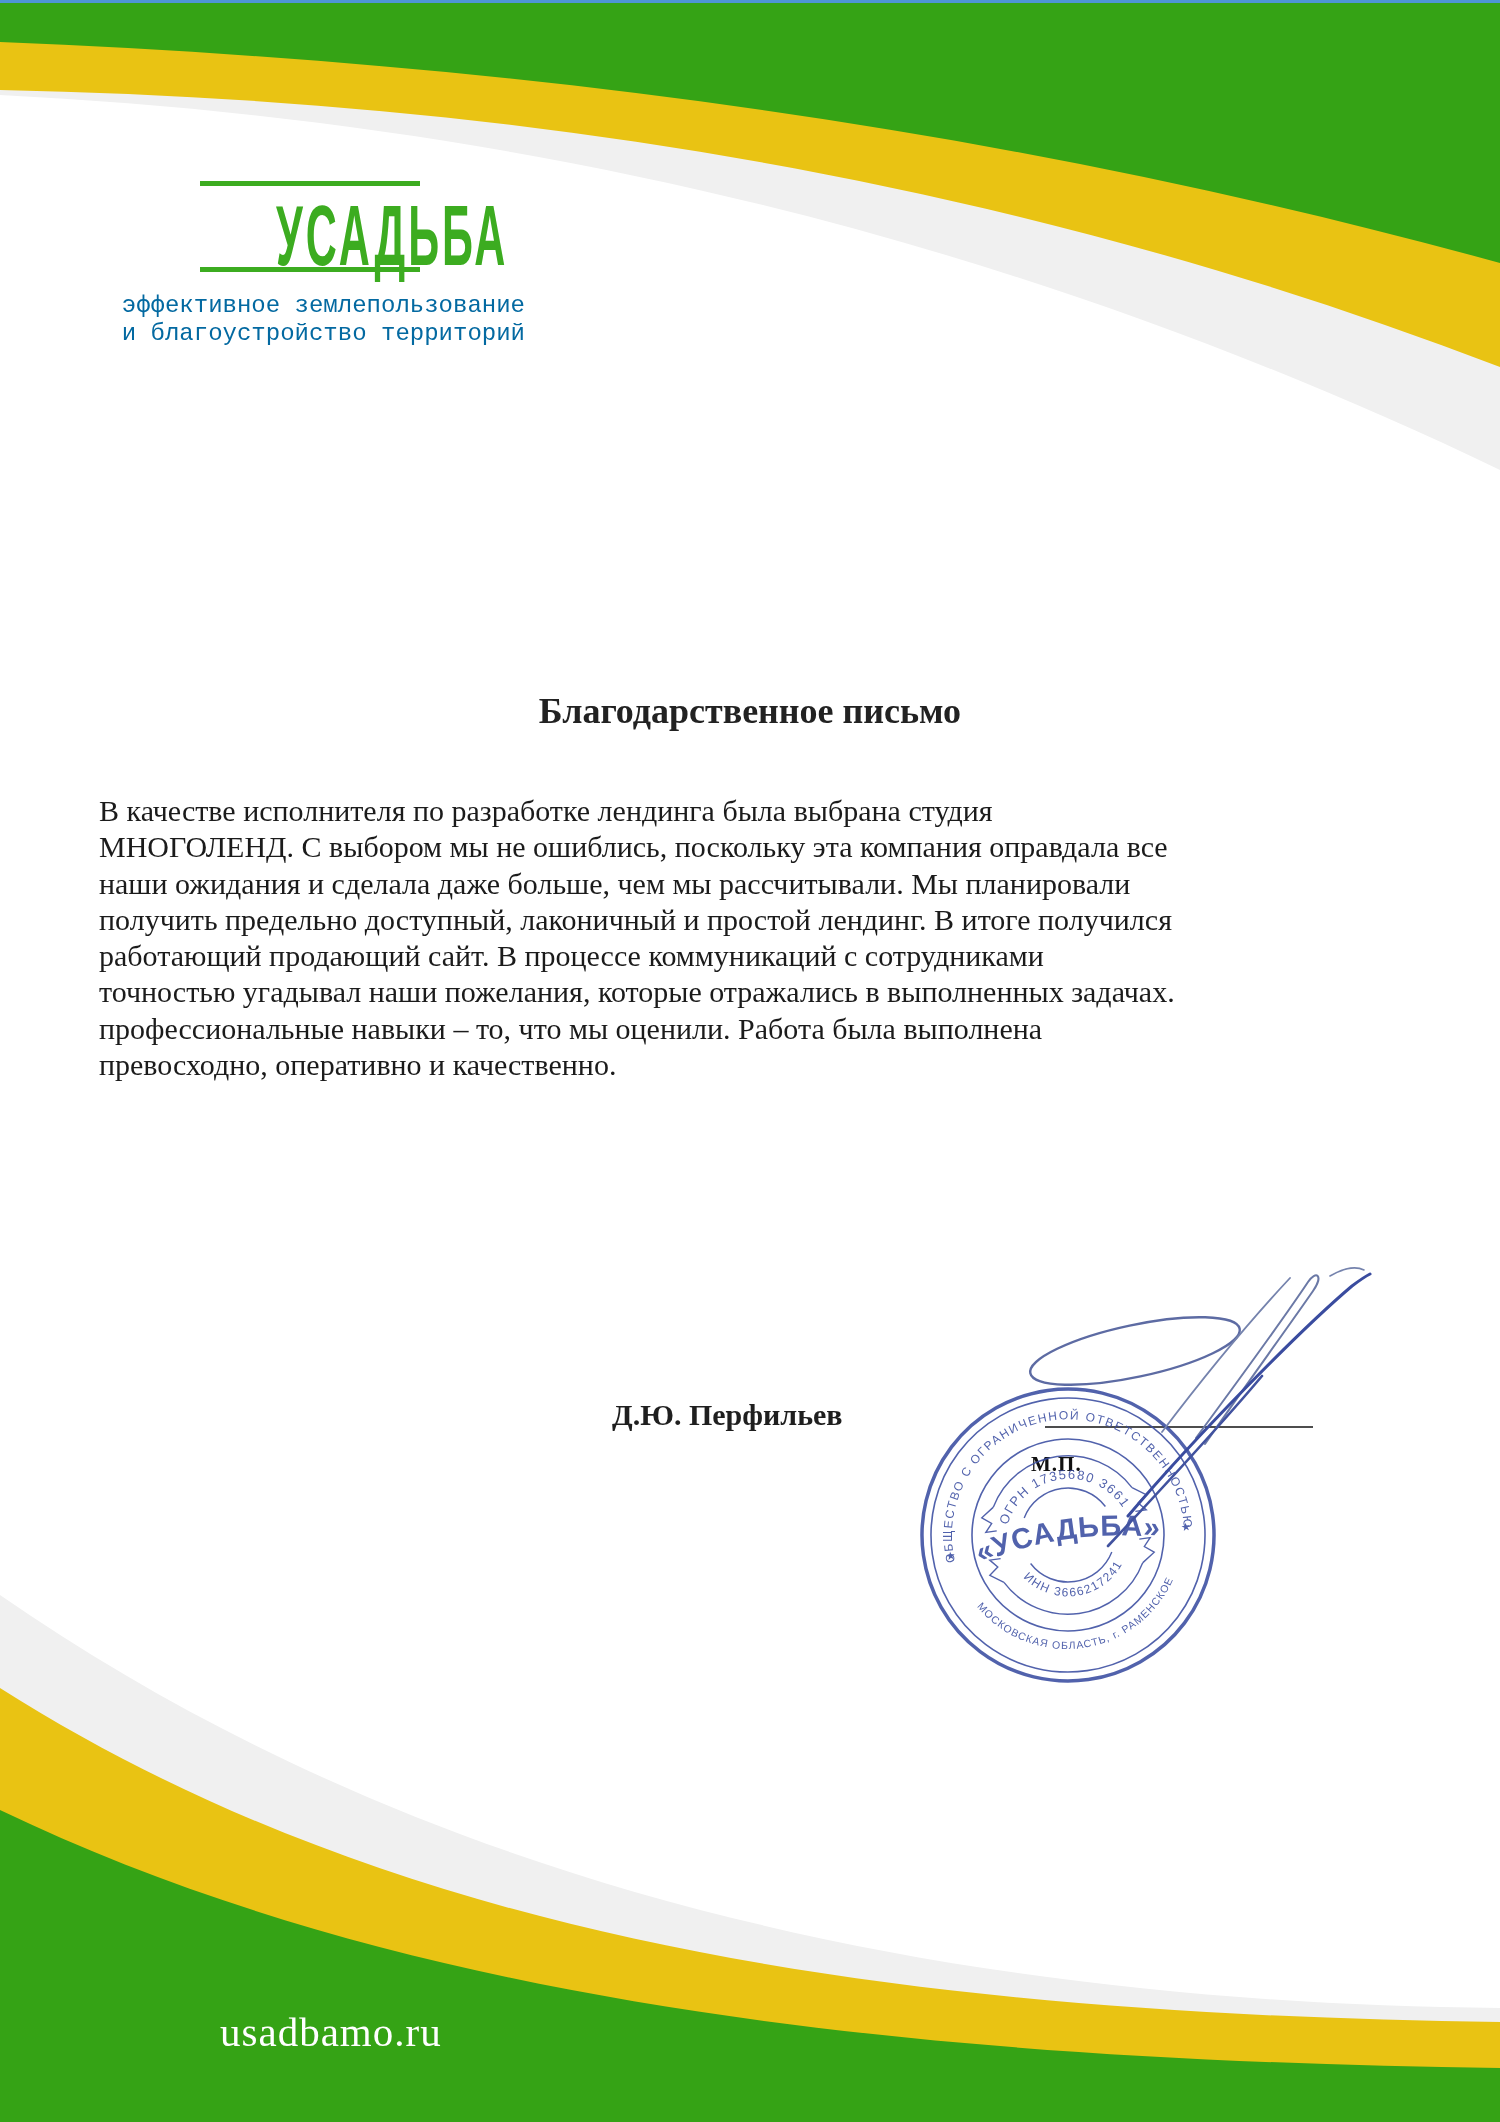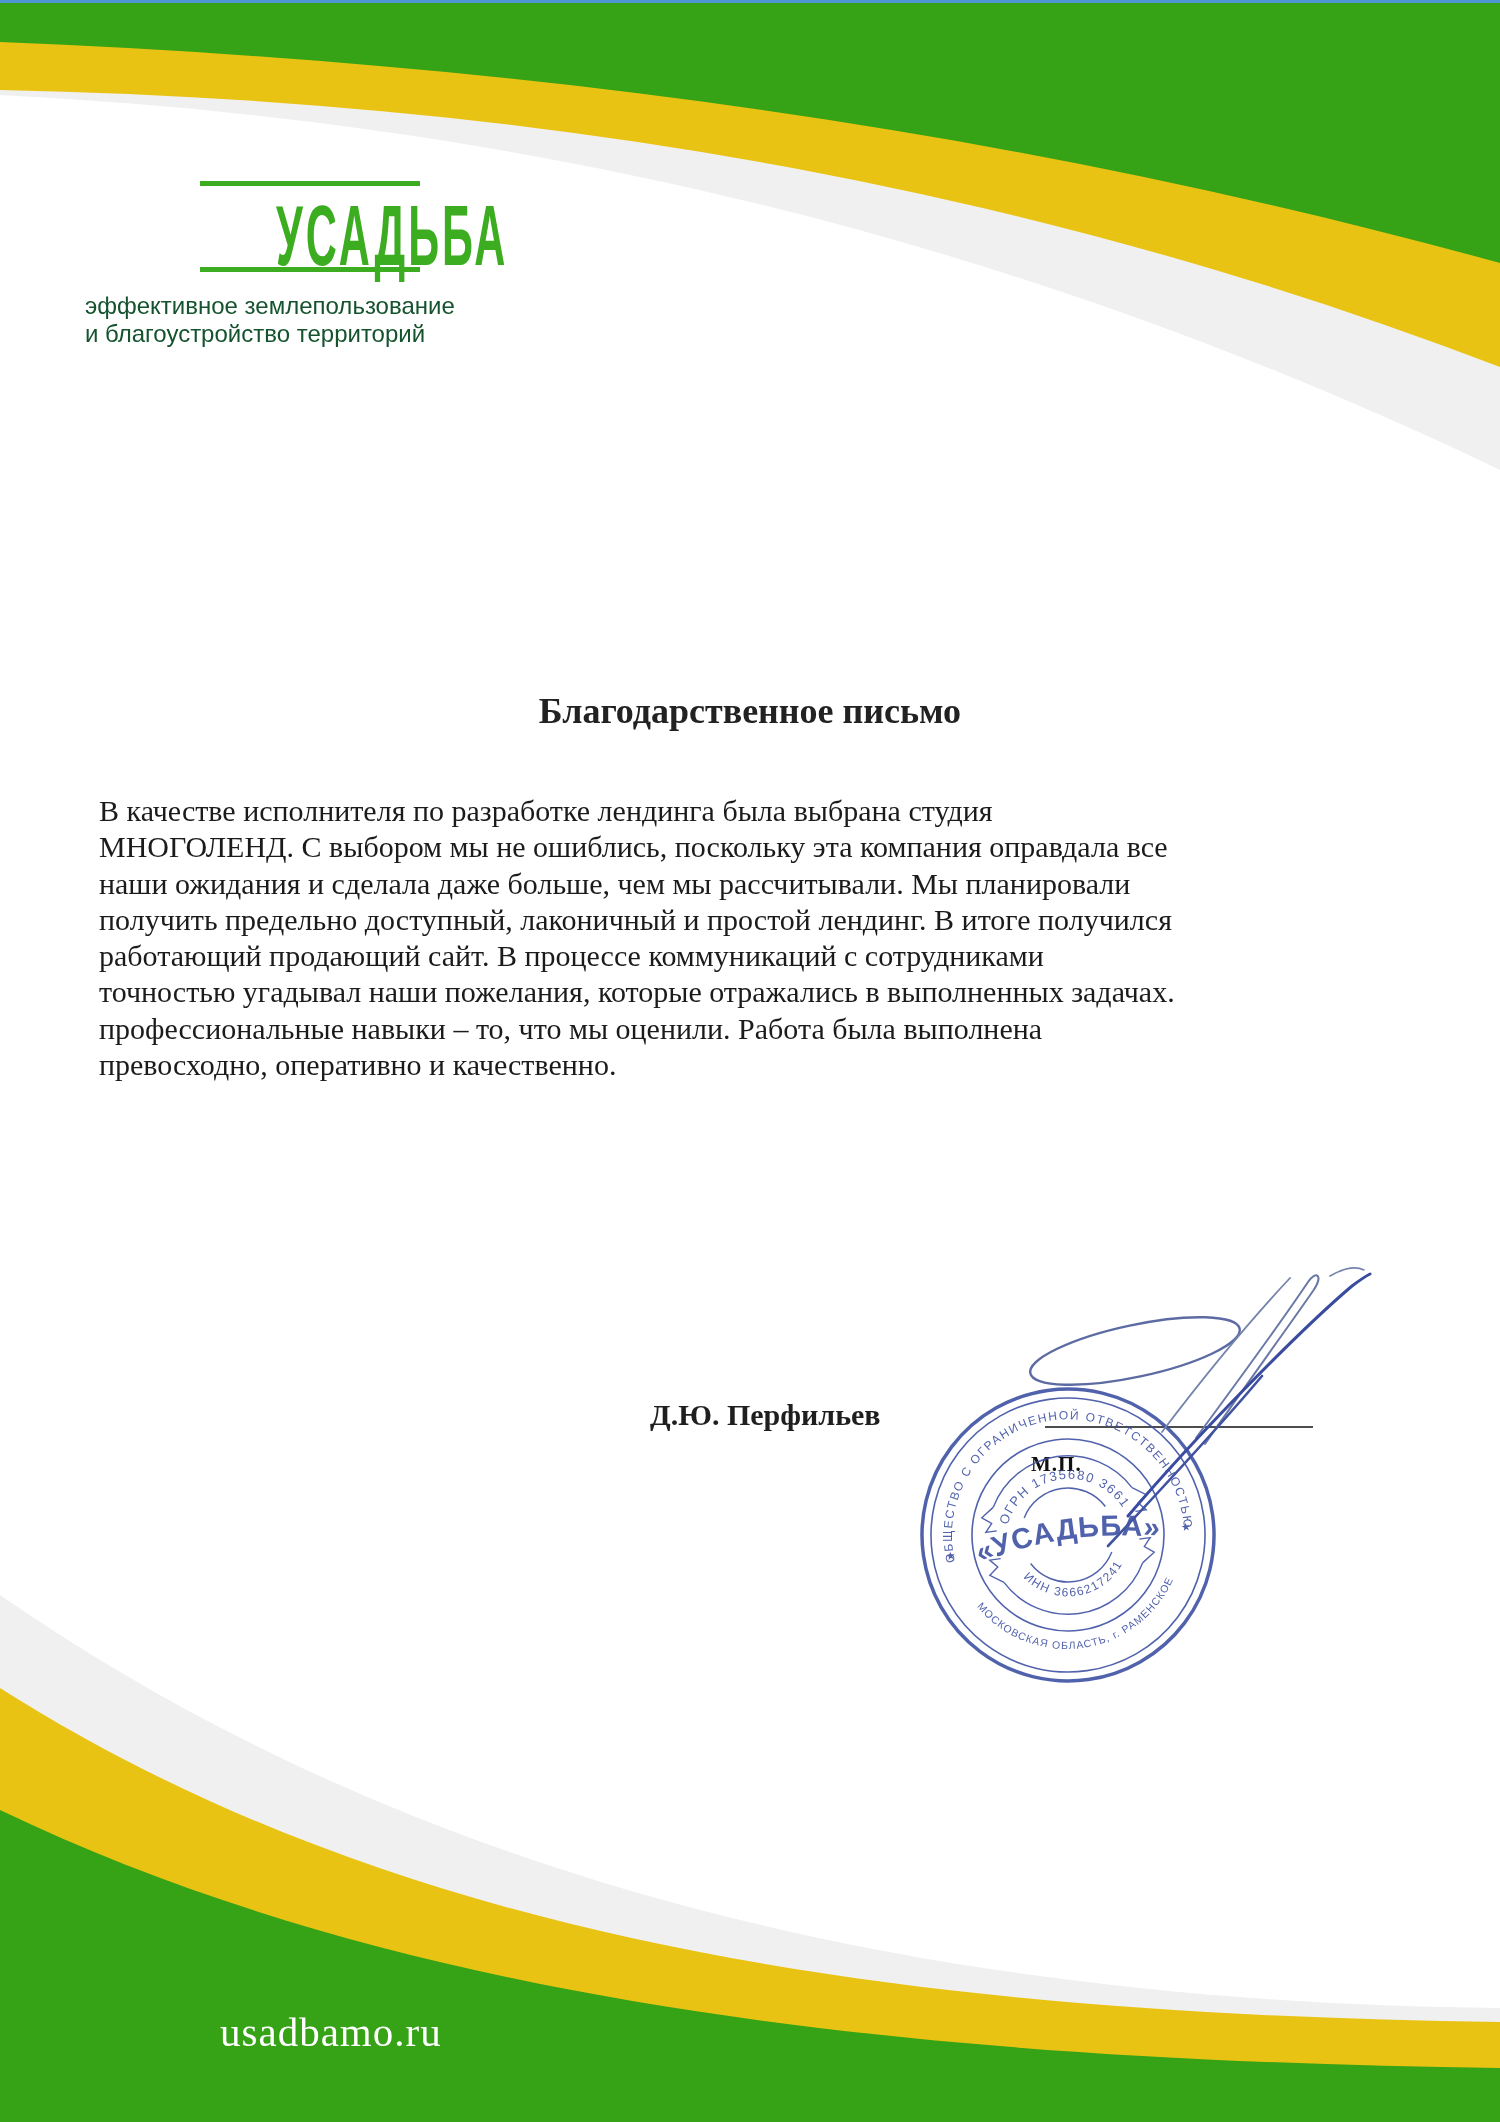--- a/index.html
+++ b/index.html
@@ -19,35 +19,35 @@
   .grayband-color{fill:#f0f0f0;}
   
   .logo-rule{left:200px;width:220px;height:5px;background:#3cac20;}
   .logo-text{
     left:160px;top:192px;width:300px;height:86px;line-height:86px;
     text-align:center;color:#3cac20;font-family:"Liberation Sans",sans-serif;
     font-weight:700;font-size:86px;white-space:nowrap;
   }
   .logo-text .squeeze{display:inline-block;transform:scaleX(0.5);transform-origin:center;letter-spacing:6px;}
   .tagline{
-    left:85px;top:292px;width:440px;text-align:left;
-    font-family:Liberation Sans, sans-serif;font-size:24px;line-height:28px;color:#14532d;
+    left:85px;top:292px;width:440px;text-align:right;
+    font-family:Liberation Mono, monospace;font-size:24px;line-height:28px;color:#0369a1;
   }
   
   .title{
     left:0;top:690px;width:1500px;text-align:center;
     font-weight:700;font-size:36px;color:#222222;
   }
   .body-text{
     left:99px;top:793px;width:1330px;
     font-size:30px;line-height:36.3px;color:#1b1b1b;
   }
   .body-text div{white-space:nowrap;}
   .signer{
-    left:612px;top:1398px;font-weight:700;font-size:30px;color:#1f1f1f;white-space:nowrap;margin-left:38px;
+    left:612px;top:1398px;font-weight:700;font-size:30px;color:#1f1f1f;white-space:nowrap;
   }
   .sig-line{left:1045px;top:1426px;width:268px;height:2px;background:#4d4d4d;}
   .mp{left:1007px;top:1452px;font-weight:700;font-size:21px;color:#111111;letter-spacing:1px;margin-left:24px;}
   
   .stamp-svg{left:908px;top:1375px;width:320px;height:320px;opacity:.88;}
   .stamp-stroke{stroke:#3a4da1;fill:none;}
   .stamp-text{fill:#3a4da1;stroke:none;font-family:"Liberation Sans",sans-serif;}
   .sig-svg{left:900px;top:1220px;width:520px;height:360px;}
   
   .bottom-deco{left:0;top:1582px;width:1500px;height:540px;}

